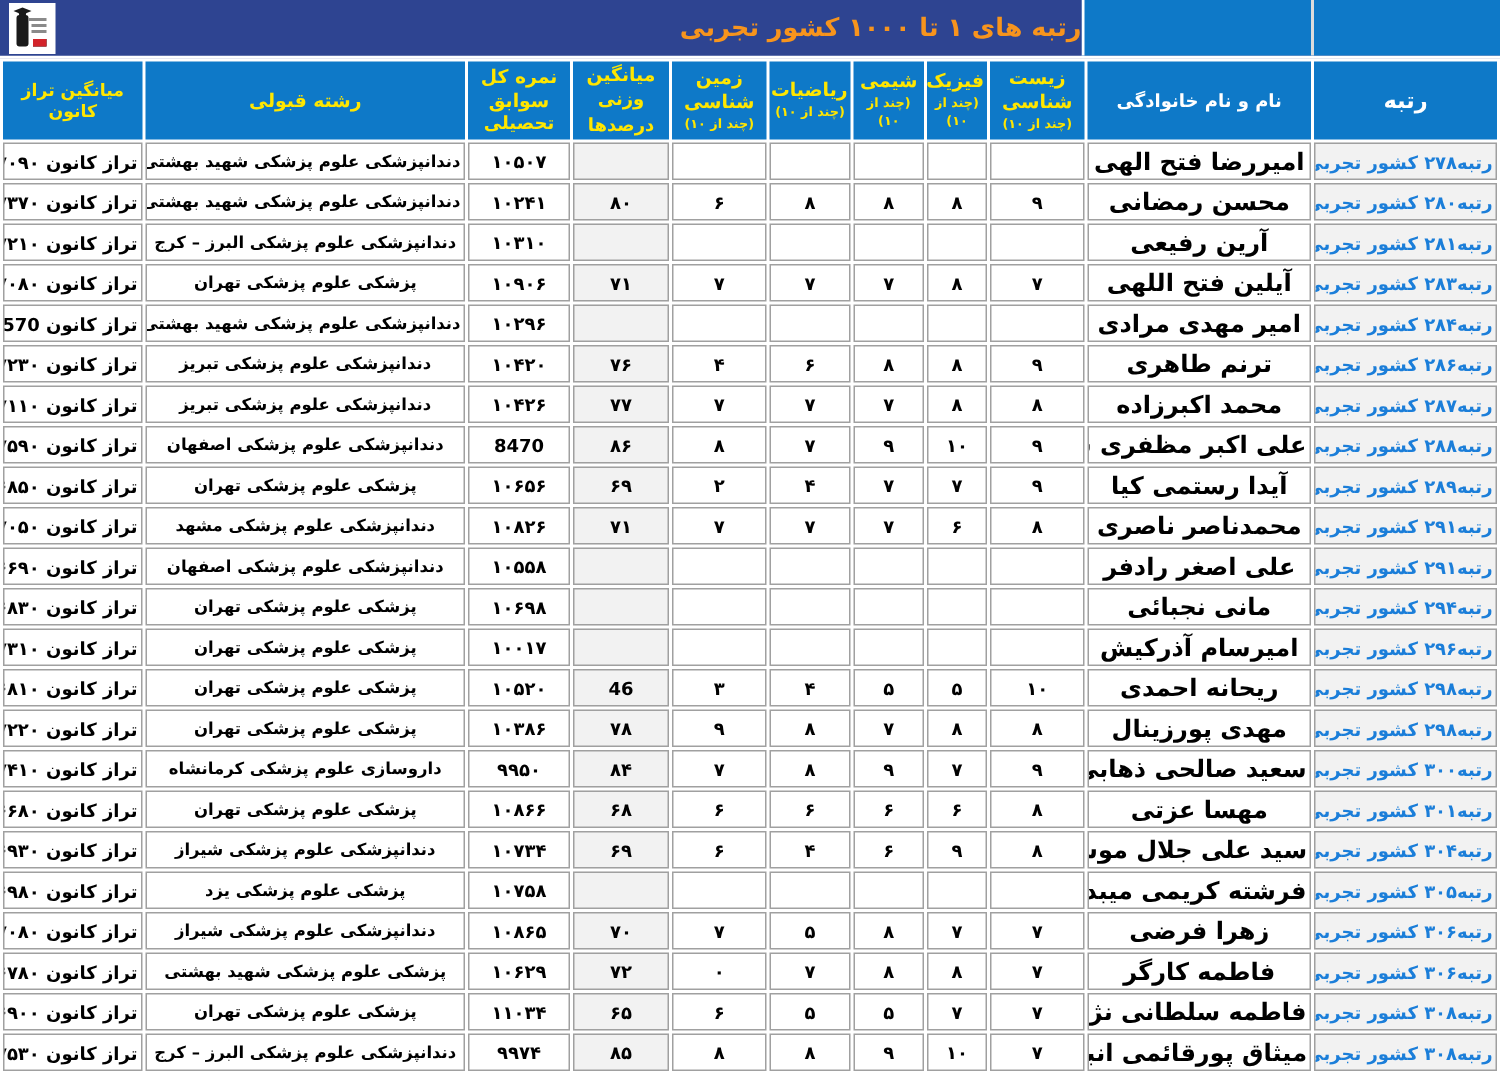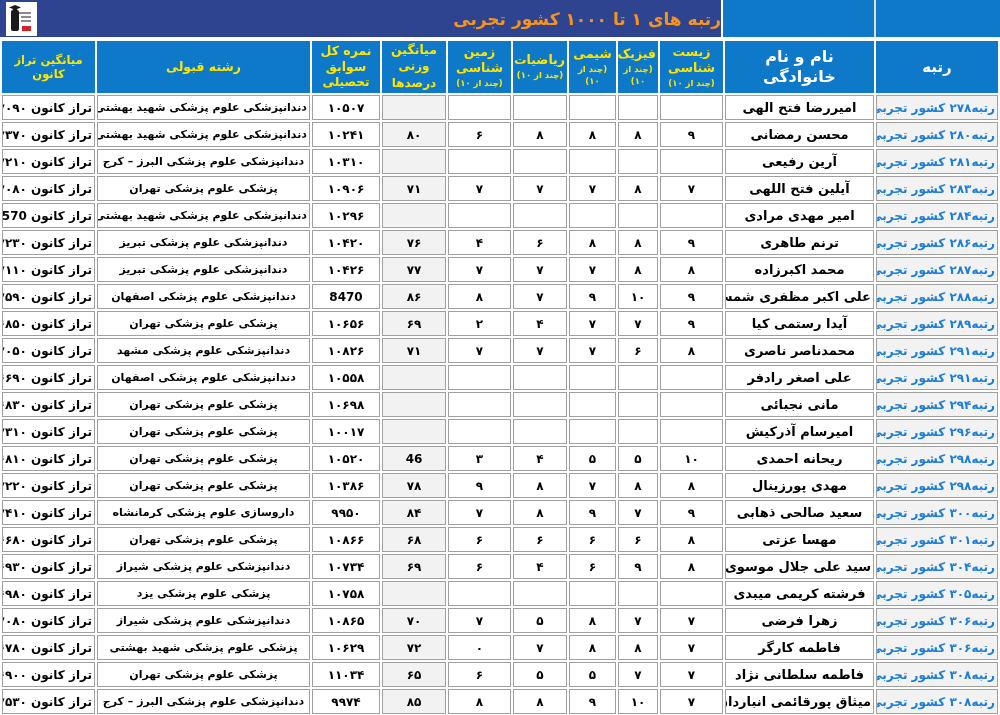--- a/index.html
+++ b/index.html
@@ -41,21 +41,21 @@
   th.th-white{color:#ffffff;font-size:15px;}
   th.th-name{font-size:14px;}
   th.th-major{font-size:12.5px;}
   th.th-taraz{font-size:11.5px;}
   td{
     border:1px solid #a0a0a0;background:#ffffff;color:#000000;font-weight:bold;
     text-align:center;vertical-align:middle;height:23px;padding:0 2px;
     font-size:12px;white-space:nowrap;overflow:hidden;
   }
   td.rank{background:#f2f2f2;color:#1b7ed9;font-size:12px;margin-top:45px;}
-  td.name{font-size:13px;}
+  td.name{font-size:16px;}
   td.avg{background:#f2f2f2;}
   td.major{font-size:11px;margin-top:31px;}
   td.taraz{font-size:12px;margin-top:44px;}
 </style>
 </head>
 <body>
 
 <div class="page">
 
   <div class="topbar">
@@ -92,21 +92,21 @@
         <col style="width:68px">
       <col style="width:213px">
         <col style="width:93px">
     </colgroup>
     <thead>
       <tr>
         <th class="th-white">
           <span class="th-label" style="font-size:15px">رتبه</span>
         </th>
         <th class="th-white th-name">
-          <span class="th-label" style="font-size:16px">نام و نام خانوادگی</span>
+          <span class="th-label" style="font-size:12px">نام و نام خانوادگی</span>
         </th>
         <th>
           <span class="th-label">زیست شناسی</span>
           <span class="th-sub">(چند از ۱۰)</span>
         </th>
         <th>
           <span class="th-label">فیزیک</span>
           <span class="th-sub">(چند از ۱۰)</span>
         </th>
         <th>

